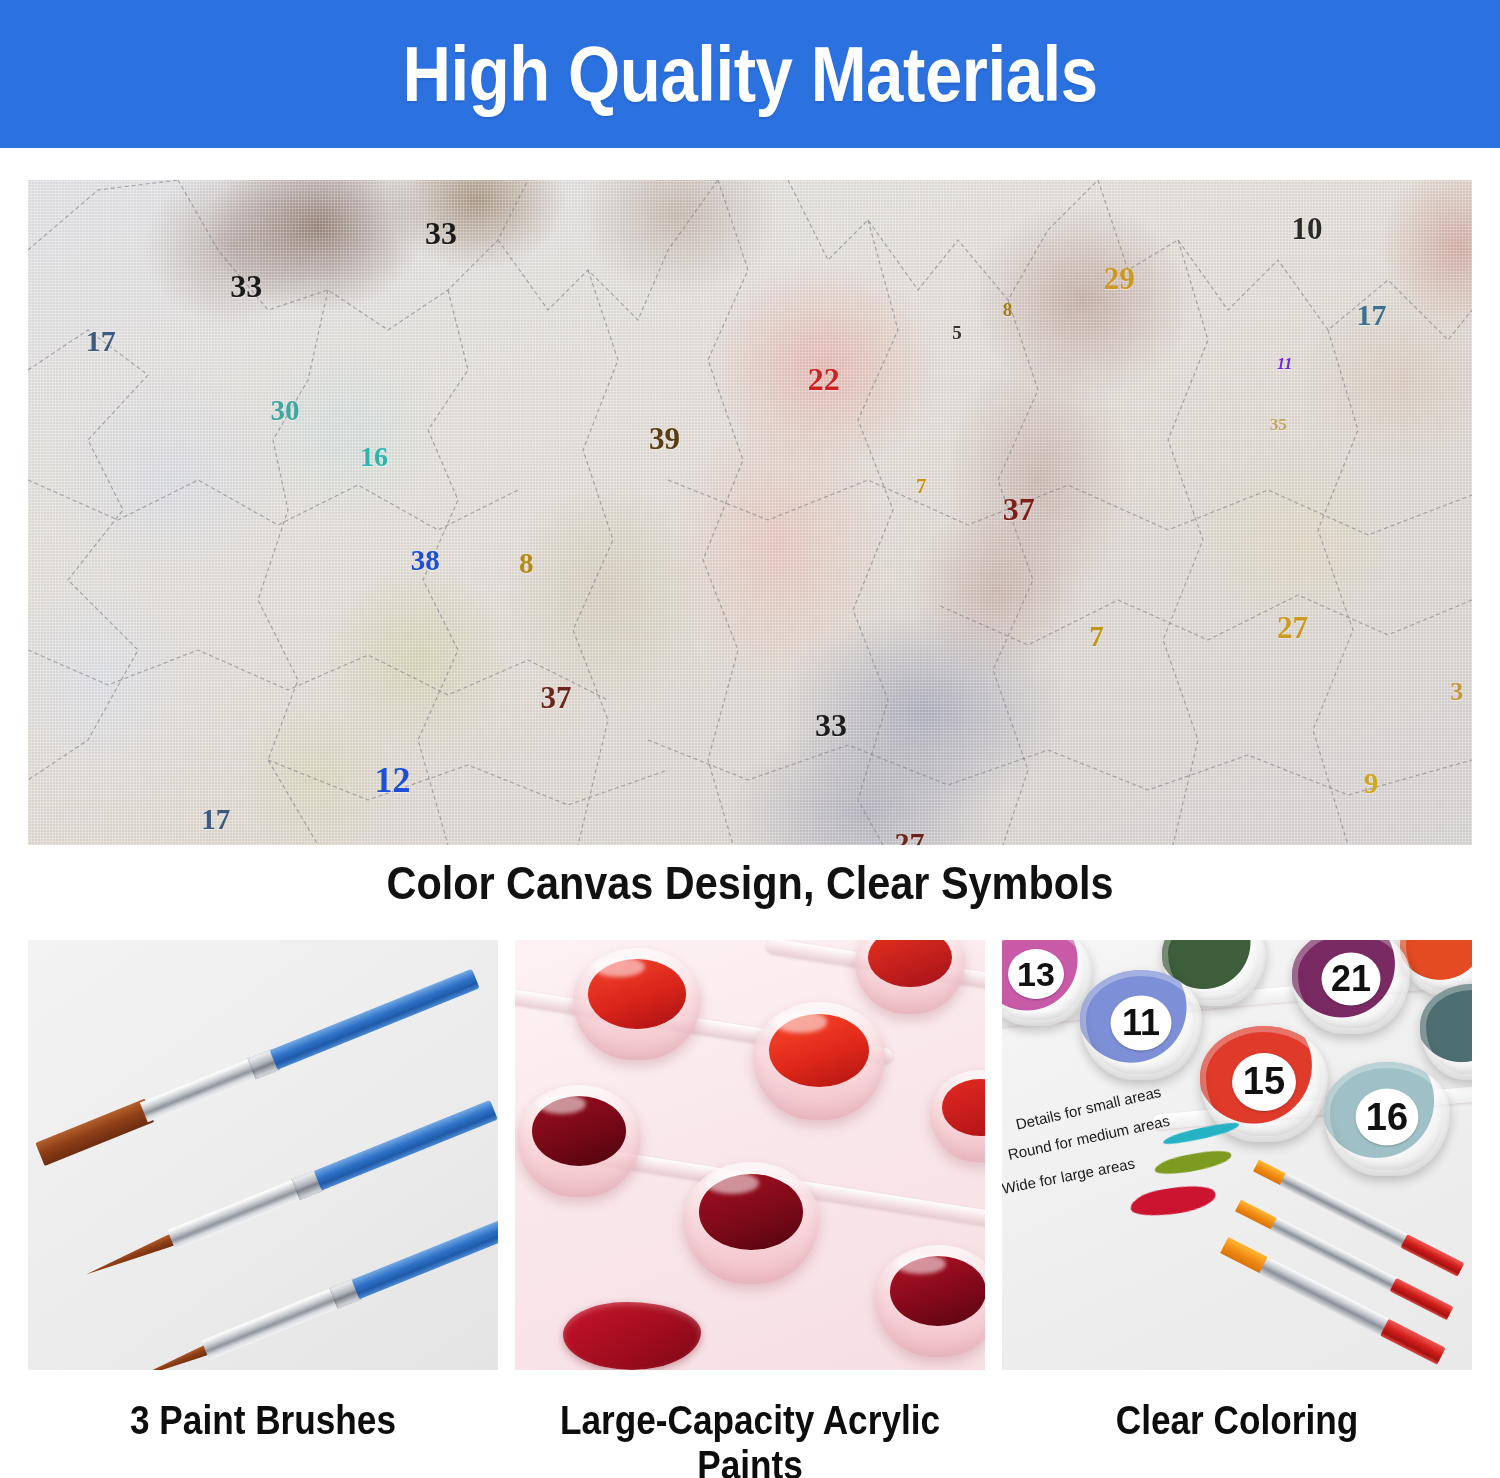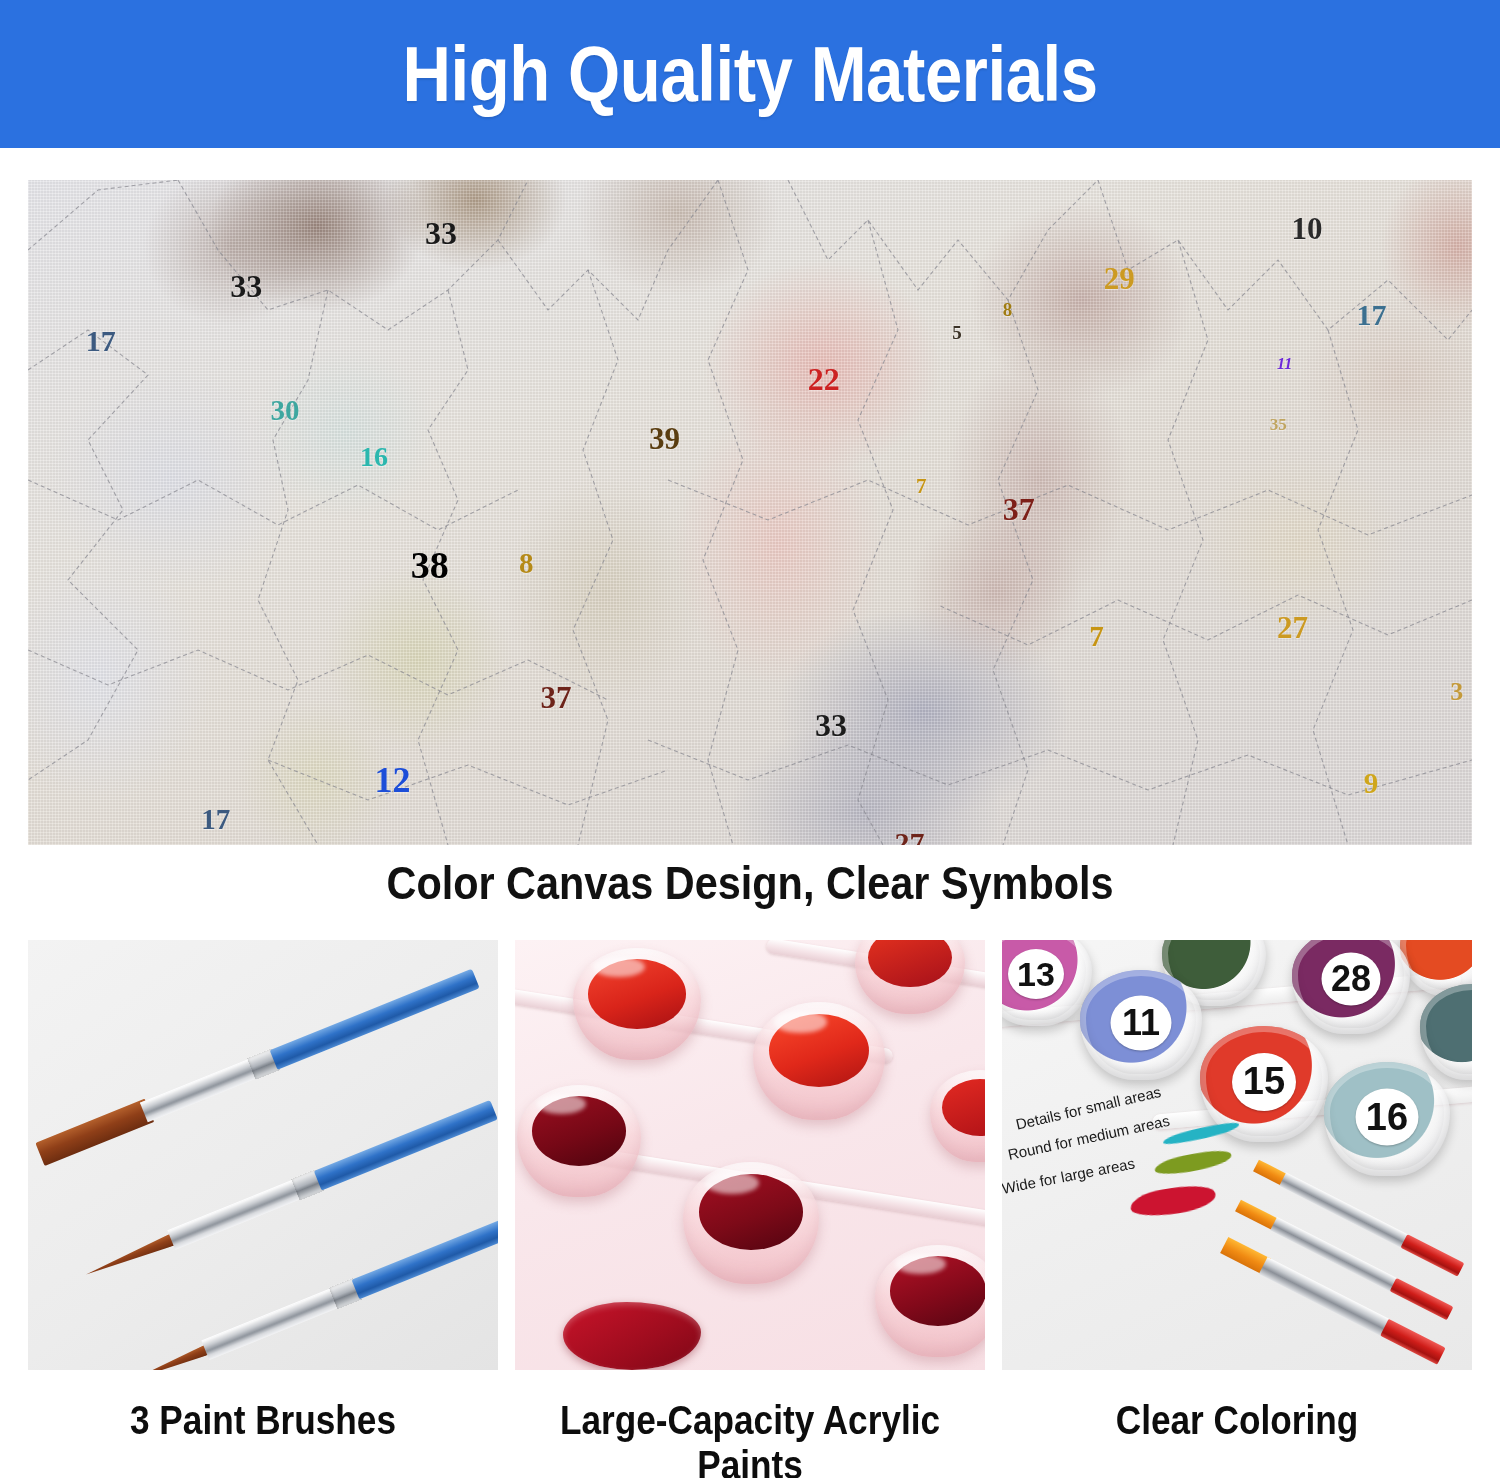--- a/index.html
+++ b/index.html
@@ -248,21 +248,21 @@
       <polyline points="1444,420 1360,455 1270,415 1180,460 1090,420 1000,465 910,425"></polyline>
       <polyline points="240,580 340,620 440,585 540,625 640,590"></polyline>
     </svg>
 
     <div id="hero-numbers">
         <div class="num" style="left: 4%; top: 22%; font-size: 30px; color: rgb(60, 90, 128);">17</div>
         <div class="num" style="left: 14%; top: 13.5%; font-size: 32px; color: rgb(26, 26, 26);">33</div>
         <div class="num" style="left: 27.5%; top: 5.5%; font-size: 32px; color: rgb(26, 26, 26);">33</div>
         <div class="num" style="left: 16.8%; top: 26.5%; font-size: 29px; color: rgb(63, 167, 160); margin-top: 40px;">30</div>
         <div class="num" style="left: 23%; top: 39.5%; font-size: 28px; color: rgb(43, 183, 174);">16</div>
-        <div class="num" style="left: 26.5%; top: 55%; font-size: 38px; color: #000000;">38</div>
+        <div class="num" style="left: 26.5%; top: 55%; font-size: 29px; color: #1d4ed8;">38</div>
         <div class="num" style="left: 34%; top: 55.5%; font-size: 29px; color: rgb(181, 138, 24);">8</div>
         <div class="num" style="left: 43%; top: 36.5%; font-size: 31px; color: rgb(90, 61, 16);">39</div>
         <div class="num" style="left: 54%; top: 27.5%; font-size: 32px; color: rgb(204, 34, 34);">22</div>
         <div class="num" style="left: 64%; top: 21.5%; font-size: 19px; color: rgb(59, 50, 38);">5</div>
         <div class="num" style="left: 67.5%; top: 18%; font-size: 19px; color: rgb(160, 124, 18);">8</div>
         <div class="num" style="left: 61.5%; top: 44.5%; font-size: 21px; color: rgb(199, 149, 20);">7</div>
         <div class="num" style="left: 74.5%; top: 12.5%; font-size: 31px; color: rgb(204, 154, 34);">29</div>
         <div class="num" style="left: 87.5%; top: 5%; font-size: 31px; color: rgb(42, 42, 42);">10</div>
         <div class="num" style="left: 92%; top: 18%; font-size: 30px; color: rgb(60, 112, 144);">17</div>
         <div class="num" style="left: 86.5%; top: 26.5%; font-size: 16px; color: #6d28d9; font-style: italic;">11</div>
@@ -358,21 +358,21 @@
           <div class="cpot" style="left: -22px; top: -14px; width: 112px; height: 100px; background: radial-gradient(circle at 42% 34%, rgb(200, 90, 168) 0%, rgb(200, 90, 168) 54%, rgba(255, 255, 255, 0.55) 55%, rgba(218, 218, 224, 0.8) 100%);">
             <div class="rim"></div>
             <div class="lid" style="font-size: 34px;">13</div>
           </div>
           <div class="cpot" style="left: 78px; top: 30px; width: 122px; height: 110px; background: radial-gradient(circle at 42% 34%, rgb(125, 143, 214) 0%, rgb(125, 143, 214) 54%, rgba(255, 255, 255, 0.55) 55%, rgba(218, 218, 224, 0.8) 100%);">
             <div class="rim"></div>
             <div class="lid" style="font-size: 36px;">11</div>
           </div>
           <div class="cpot" style="left: 290px; top: -12px; width: 118px; height: 106px; background: radial-gradient(circle at 42% 34%, rgb(122, 42, 98) 0%, rgb(122, 42, 98) 54%, rgba(255, 255, 255, 0.55) 55%, rgba(218, 218, 224, 0.8) 100%);">
             <div class="rim"></div>
-            <div class="lid" style="font-size: 36px;">28</div>
+            <div class="lid" style="font-size: 36px;">21</div>
           </div>
           <div class="cpot" style="left: 198px; top: 86px; width: 128px; height: 116px; background: radial-gradient(circle at 42% 34%, rgb(224, 58, 42) 0%, rgb(224, 58, 42) 54%, rgba(255, 255, 255, 0.55) 55%, rgba(218, 218, 224, 0.8) 100%);">
             <div class="rim"></div>
             <div class="lid" style="font-size: 38px;">15</div>
           </div>
           <div class="cpot" style="left: 322px; top: 122px; width: 126px; height: 114px; background: radial-gradient(circle at 42% 34%, rgb(159, 192, 198) 0%, rgb(159, 192, 198) 54%, rgba(255, 255, 255, 0.55) 55%, rgba(218, 218, 224, 0.8) 100%);">
             <div class="rim"></div>
             <div class="lid" style="font-size: 38px;">16</div>
           </div>
         </div>

